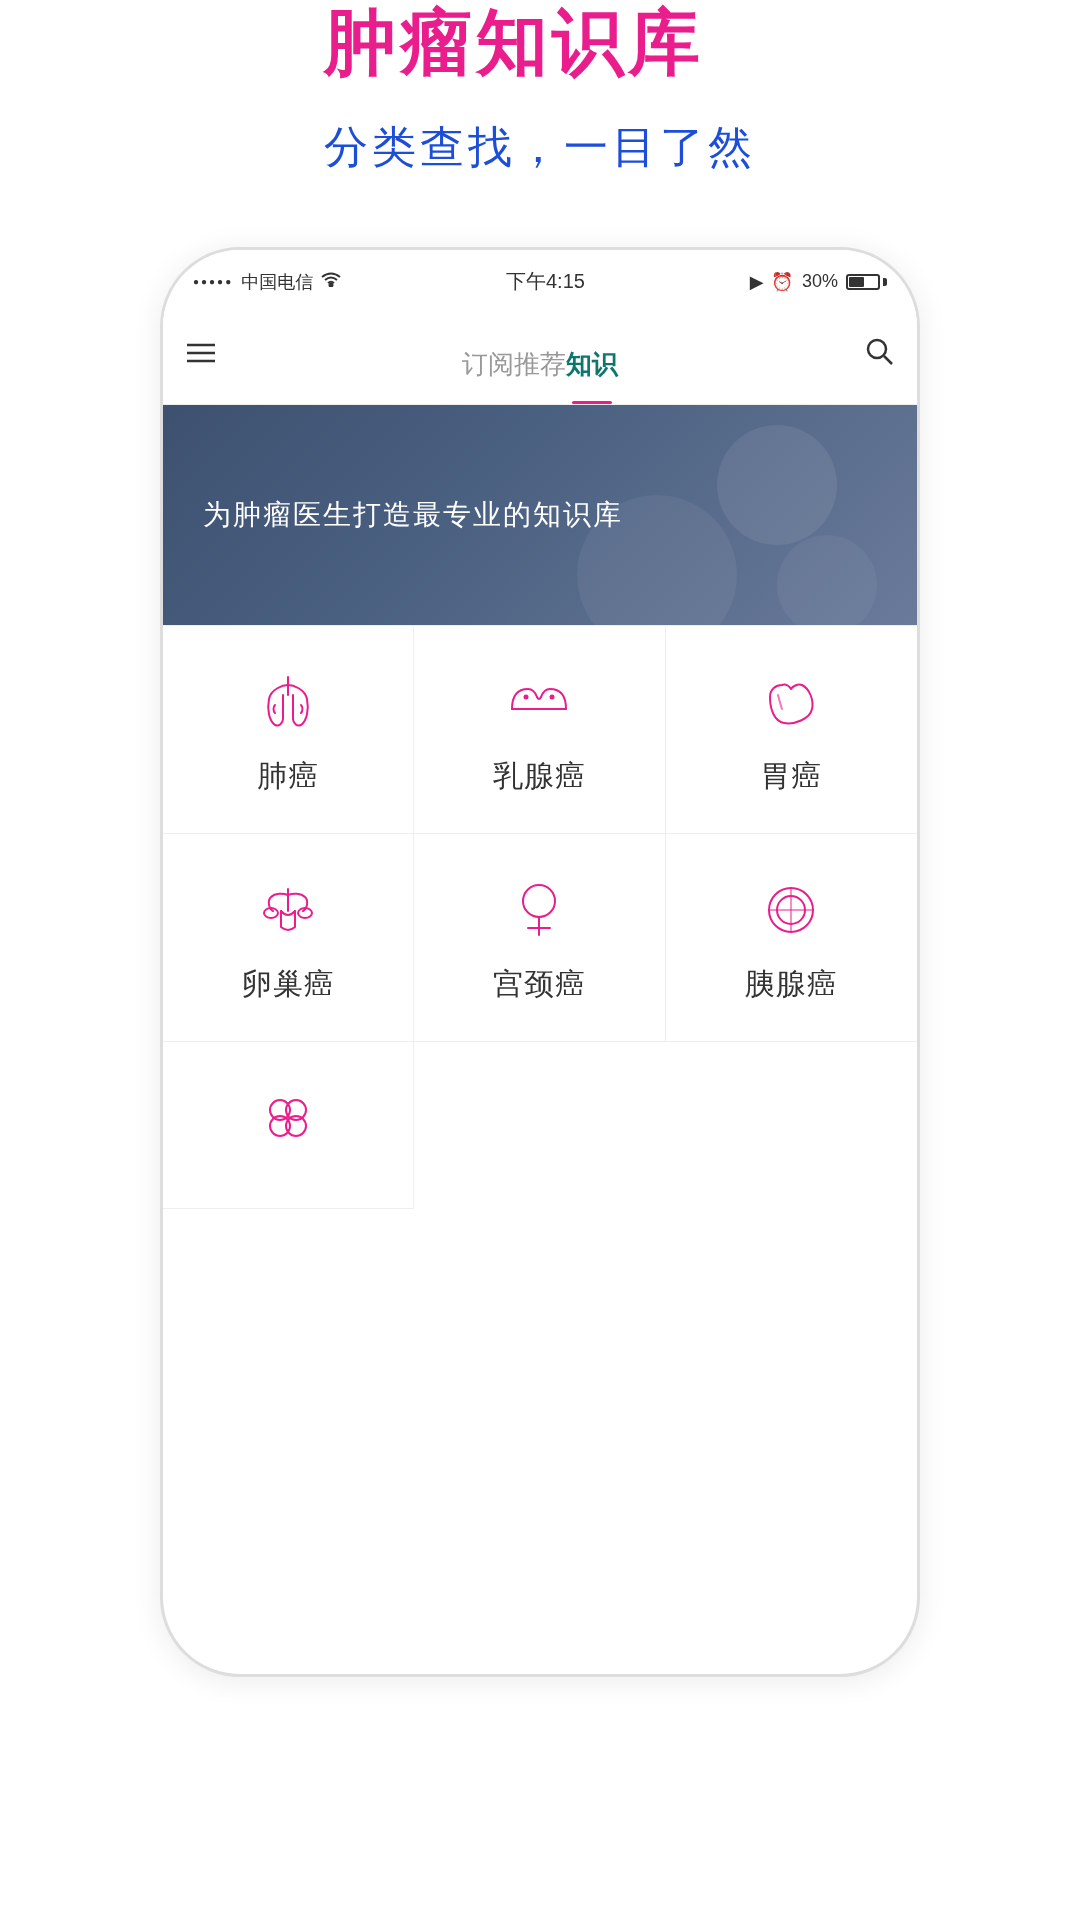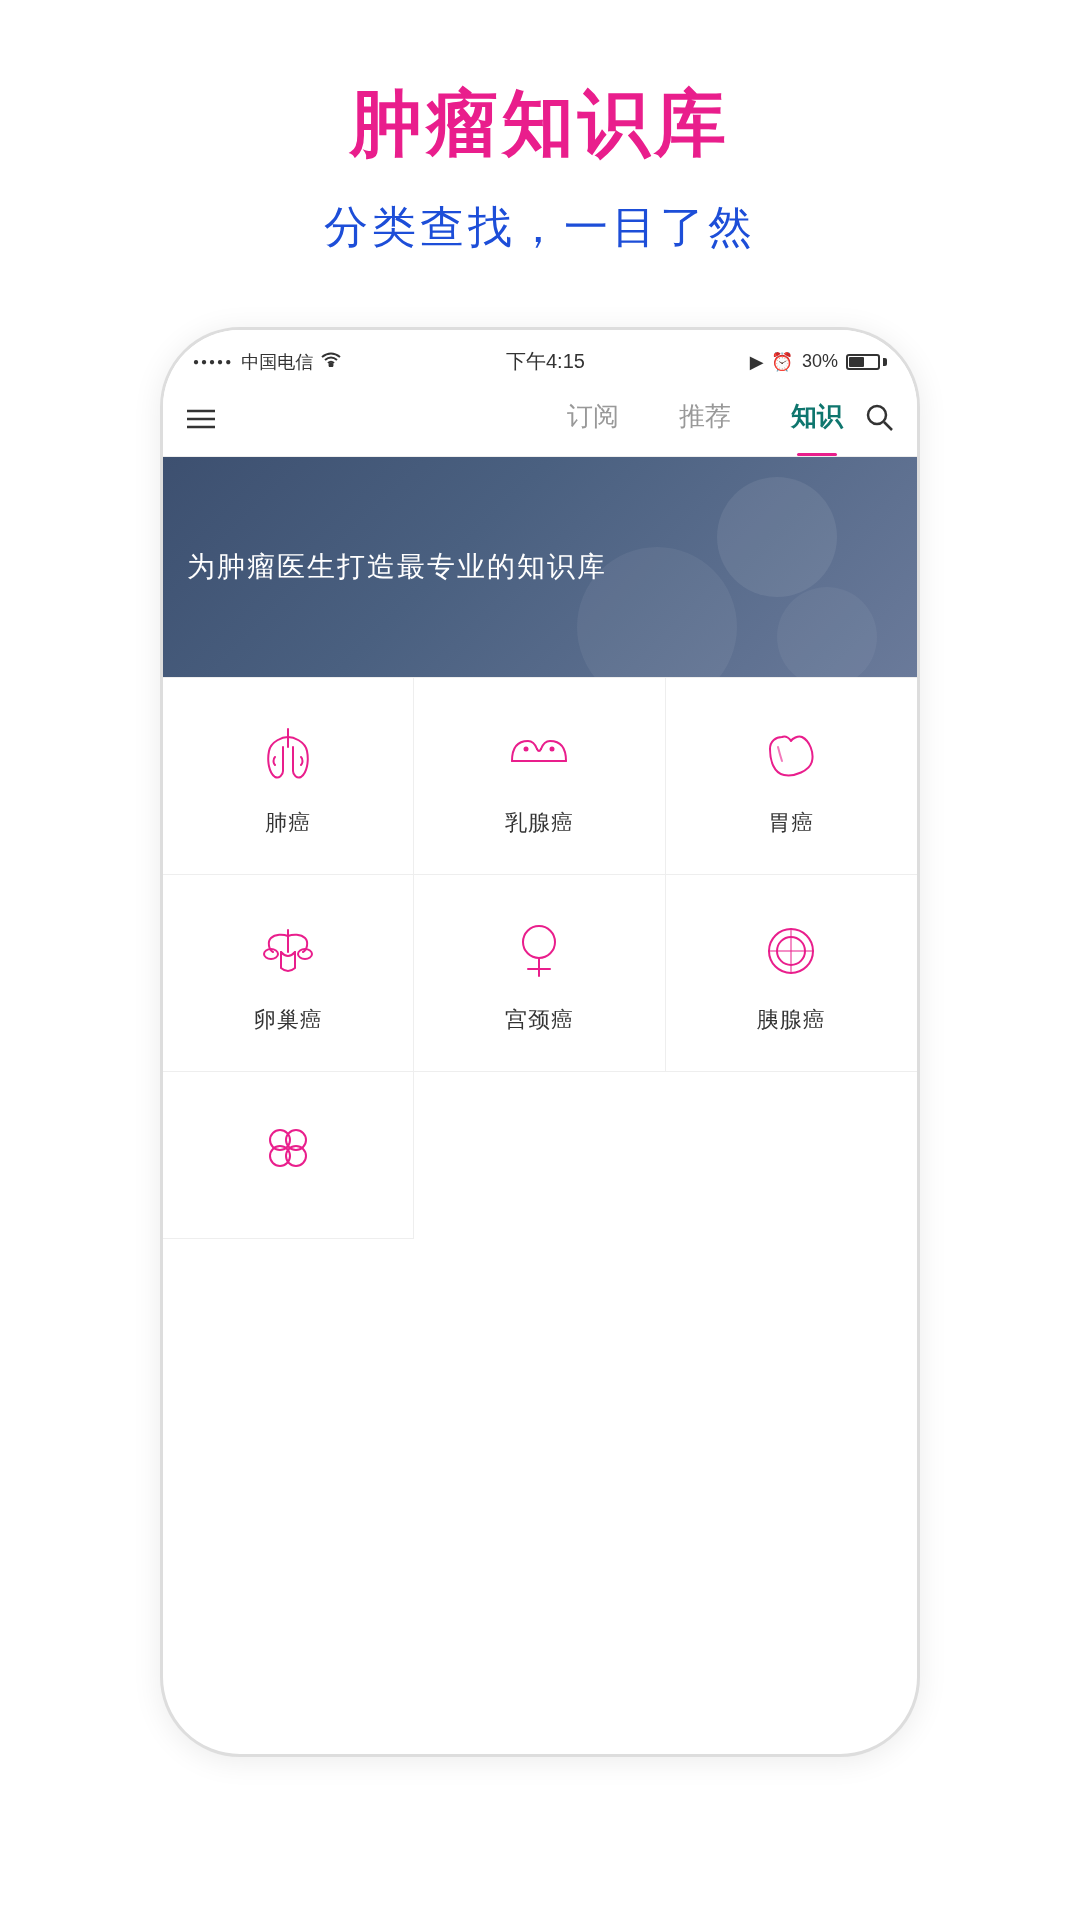--- a/index.html
+++ b/index.html
@@ -8,23 +8,23 @@
       font-family: -apple-system, 'PingFang SC', 'Helvetica Neue', sans-serif;
       width: 1080px;
       height: 1917px;
       overflow: hidden;
       display: flex;
       flex-direction: column;
       align-items: center;
     }
 
     .page-header {
-      text-align: center;
-      padding-top: 80px;
+      text-align: left;
       margin-bottom: 40px;
+      font-family: Liberation Serif, serif;
     }
 
     .page-title {
       font-size: 72px;
       font-weight: 700;
       color: #e91e8c;
       letter-spacing: 4px;
       line-height: 1.2;
     }
 
@@ -103,22 +103,22 @@
     }
     .nav-menu-icon {
       font-size: 28px;
       color: #333;
       cursor: pointer;
       width: 50px;
     }
     .nav-tabs {
       display: flex;
       flex: 1;
-      justify-content: flex-end;
-      gap: 60px;
+      justify-content: center;
+      margin-top: 28px;
     }
     .nav-tab {
       font-size: 26px;
       color: #999;
       cursor: pointer;
       padding-bottom: 8px;
       position: relative;
     }
     .nav-tab.active {
       color: #0f766e;
@@ -143,21 +143,21 @@
       text-align: right;
     }
 
     
     .banner {
       background: linear-gradient(135deg, #3d5070 0%, #4a6080 40%, #6a7a9a 100%);
       width: 100%;
       height: 220px;
       display: flex;
       align-items: center;
-      padding-left: 24px;
+      padding-left: 40px;
       position: relative;
       overflow: hidden;
     }
     .banner-text {
       font-size: 28px;
       color: #fff;
       letter-spacing: 2px;
       z-index: 1;
     }
     .banner-circle1 {
@@ -216,21 +216,21 @@
       justify-content: center;
     }
     .cancer-icon svg {
       width: 70px;
       height: 70px;
       stroke: #e91e8c;
       fill: none;
       stroke-width: 2;
     }
     .cancer-label {
-      font-size: 22px;
+      font-size: 30px;
       color: #333;
       letter-spacing: 1px;
     }
   </style>
 </head>
 <body>
 
 <div class="page-header">
   <div class="page-title">肿瘤知识库</div>
   <div class="page-subtitle">分类查找，一目了然</div>

